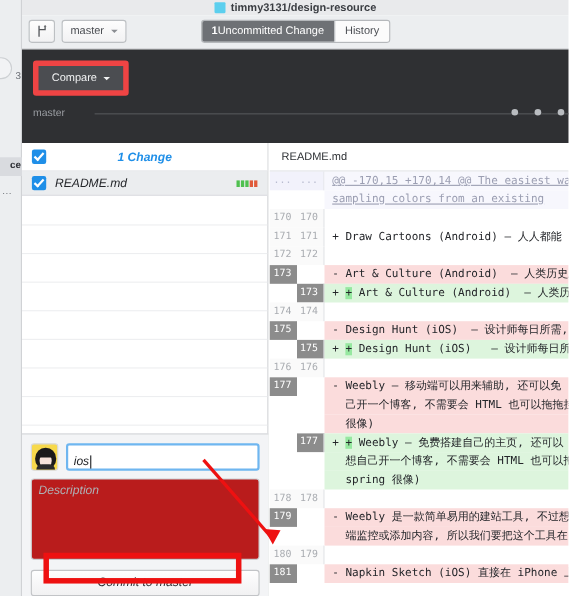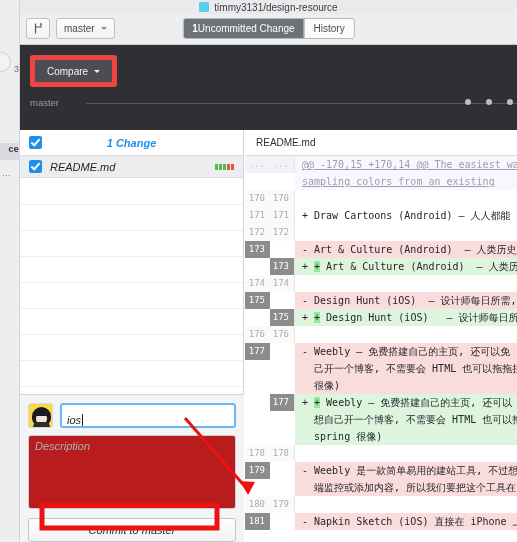--- a/index.html
+++ b/index.html
@@ -20,35 +20,35 @@
     position: absolute; left: -9px; top: 52px; width: 20px; height: 20px;
     border: 1px solid #cdd0d3; border-radius: 50%; background: #f2f3f5;
   }
   .far-sidebar .fs-txt {
     position: absolute; left: 0; top: 64px; width: 20px;
     font-size: 9px; color: #6c7076; text-align: right; padding-right: 1px;
   }
   .far-sidebar .fs-row-sel {
     position: absolute; left: 0; top: 143px; width: 20px; height: 17px;
     background: #d9dbdf;
-    font-family: Liberation Mono, monospace;
   }
   .far-sidebar .fs-row-sel span {
     position: absolute; right: 1px; top: 2px; font-size: 9px;
     color: #2f3136; font-weight: bold;
   }
   .far-sidebar .fs-dots {
     position: absolute; left: 2px; top: 168px; font-size: 9px; color: #70747a;
     letter-spacing: .5px;
   }
 
   
   .titlebar {
     position: absolute; left: 20px; top: 0; right: 0; height: 14px;
     background: #e9eaec;
+    font-weight: bold;
   }
   .repo-title {
     position: absolute; left: 0; top: 0; width: 100%; height: 14px;
     display: flex; align-items: center; justify-content: center;
     font-size: 10px; color: #3a3d42;
   }
   .repo-swatch {
     width: 10px; height: 10px; background: #5ccfee;
     border-radius: 1px; margin-right: 5px; flex: none;
   }
@@ -396,21 +396,21 @@
           <div class="dtext"><span>+ </span><span class="hl">+</span> Design Hunt (iOS)   — 设计师每日所需</div>
         </div>
         <div class="dline ctx">
           <div class="gut">176</div>
           <div class="gut g2">176</div>
           <div class="dtext"></div>
         </div>
         <div class="dline del">
           <div class="gut">177</div>
           <div class="gut g2 blank"></div>
-          <div class="dtext">- Weebly — 免费搭建自己的主页, 还可以免</div>
+          <div class="dtext">- Weebly — 移动端可以用来辅助, 还可以免</div>
         </div>
         <div class="dline del">
           <div class="gut blank"></div>
           <div class="gut g2 blank"></div>
           <div class="dtext">  己开一个博客, 不需要会 HTML 也可以拖拖挂</div>
         </div>
         <div class="dline del">
           <div class="gut blank"></div>
           <div class="gut g2 blank"></div>
           <div class="dtext">  很像)</div>

